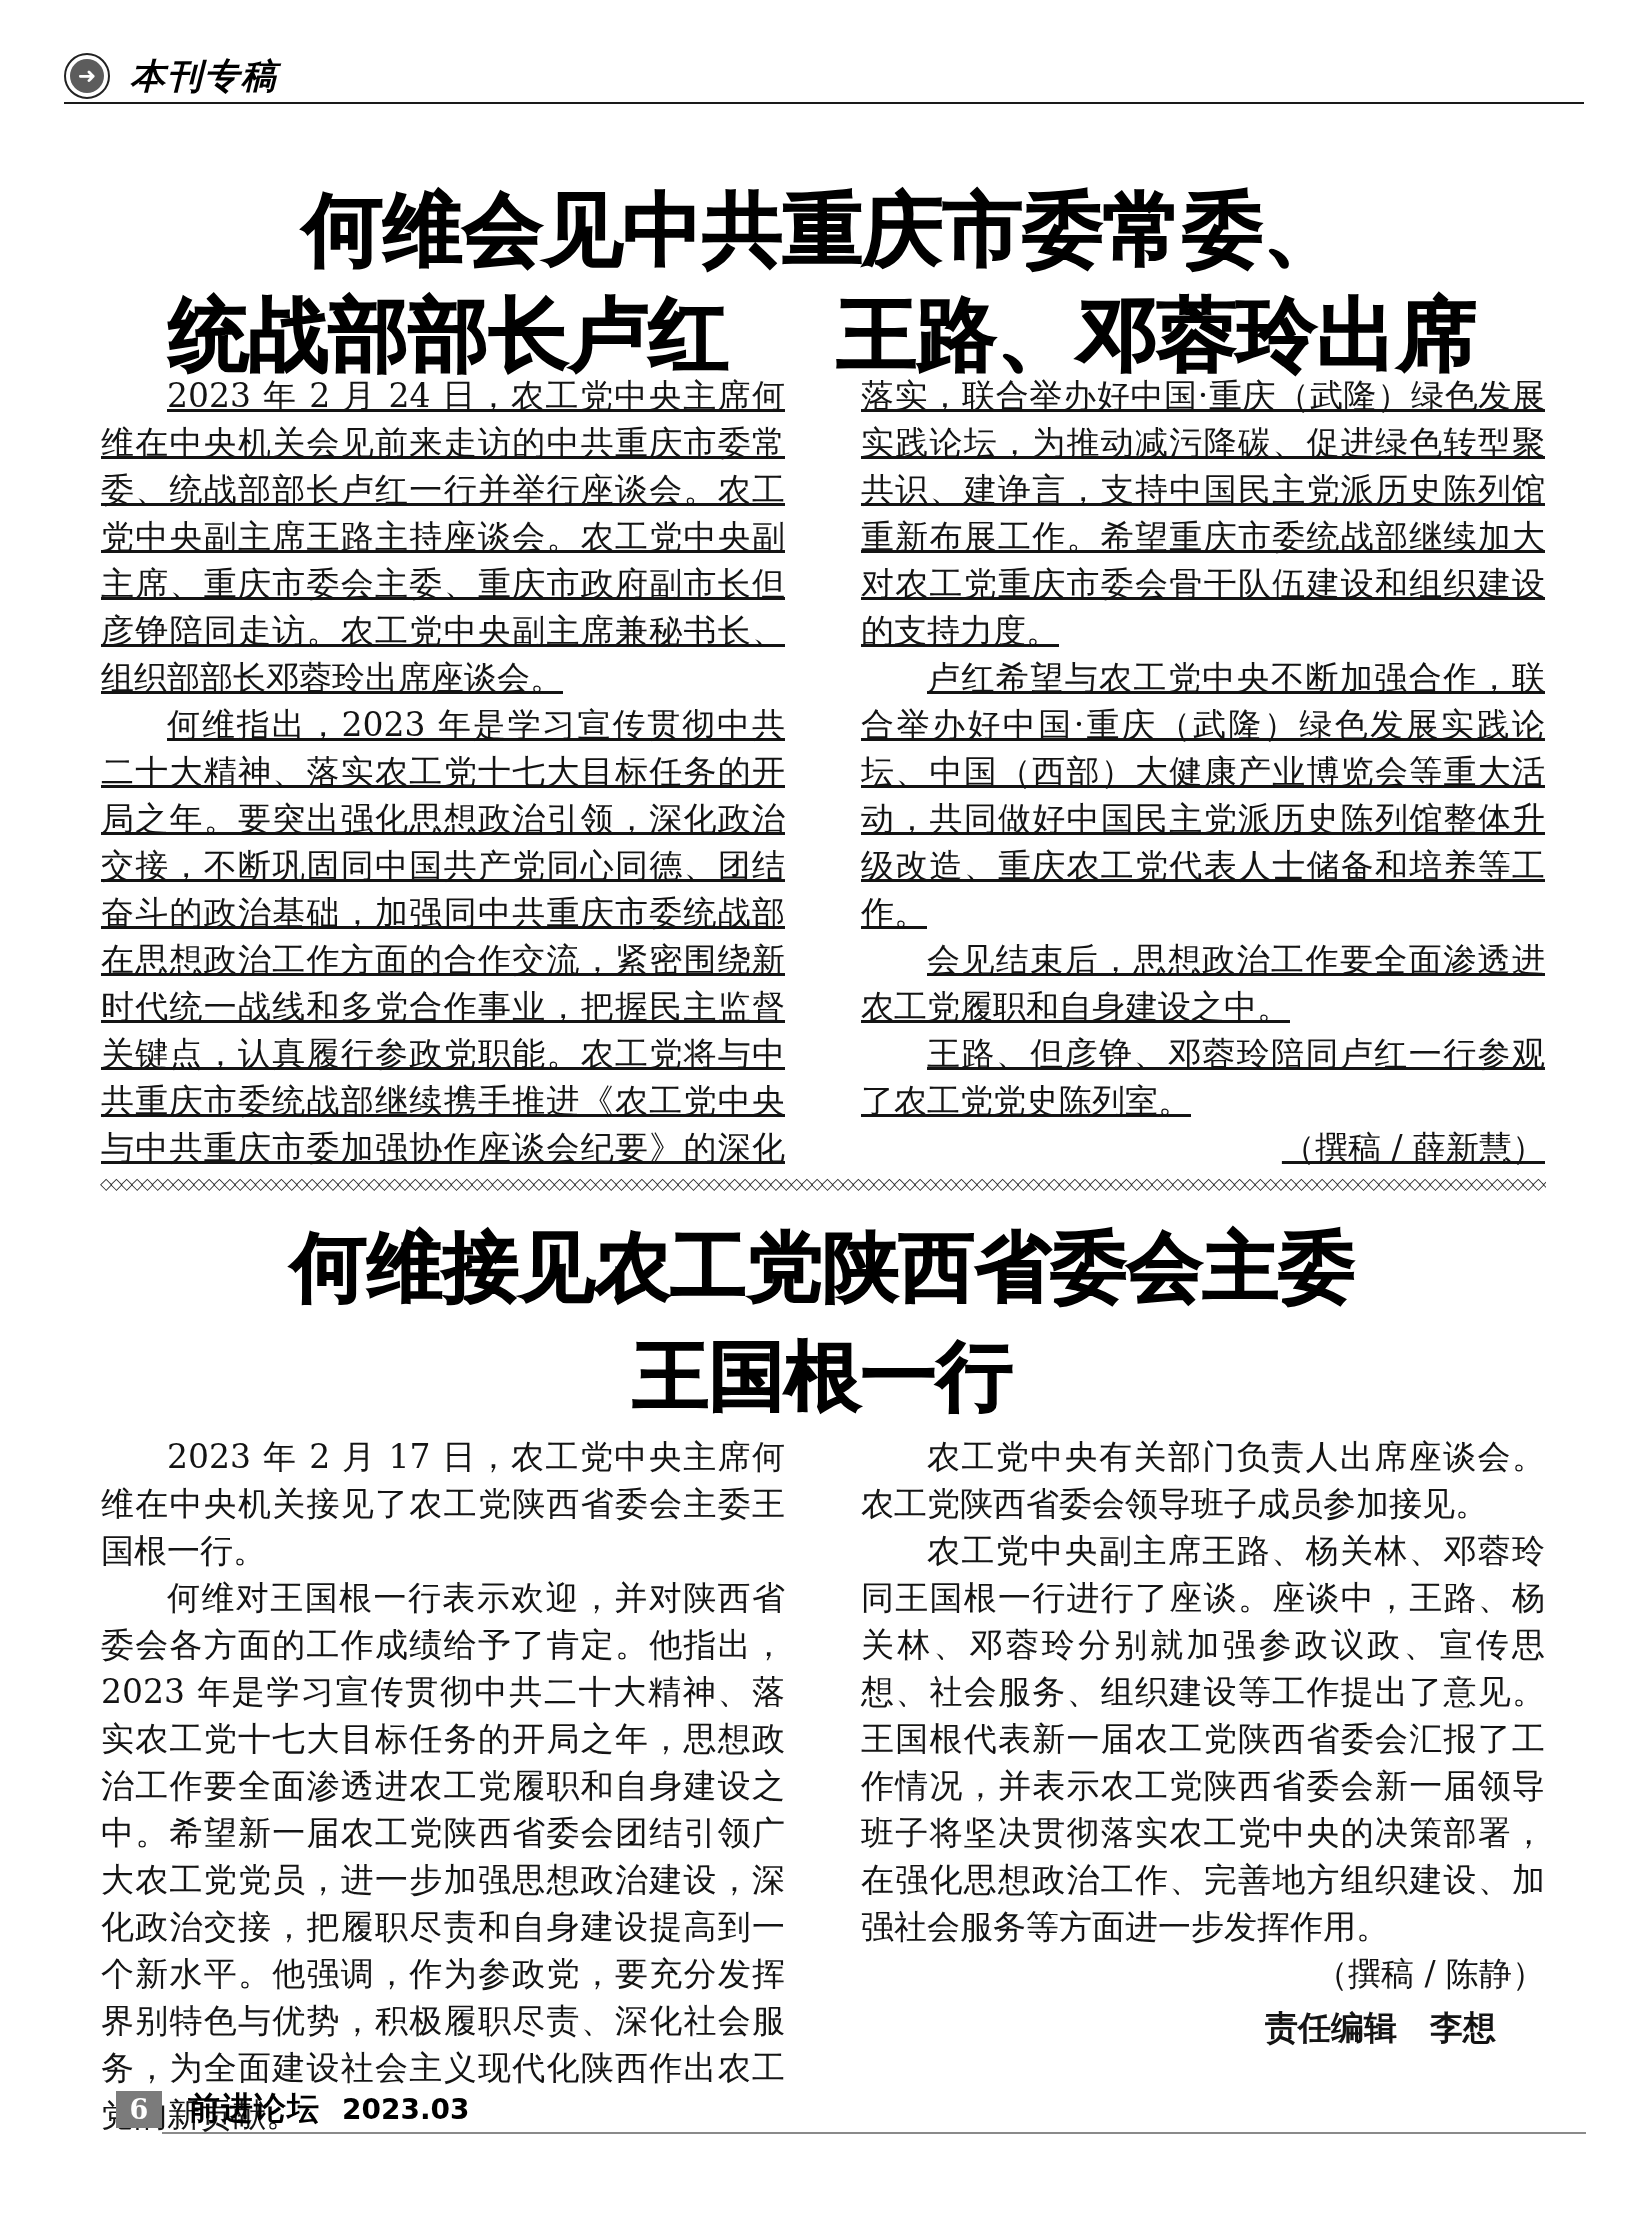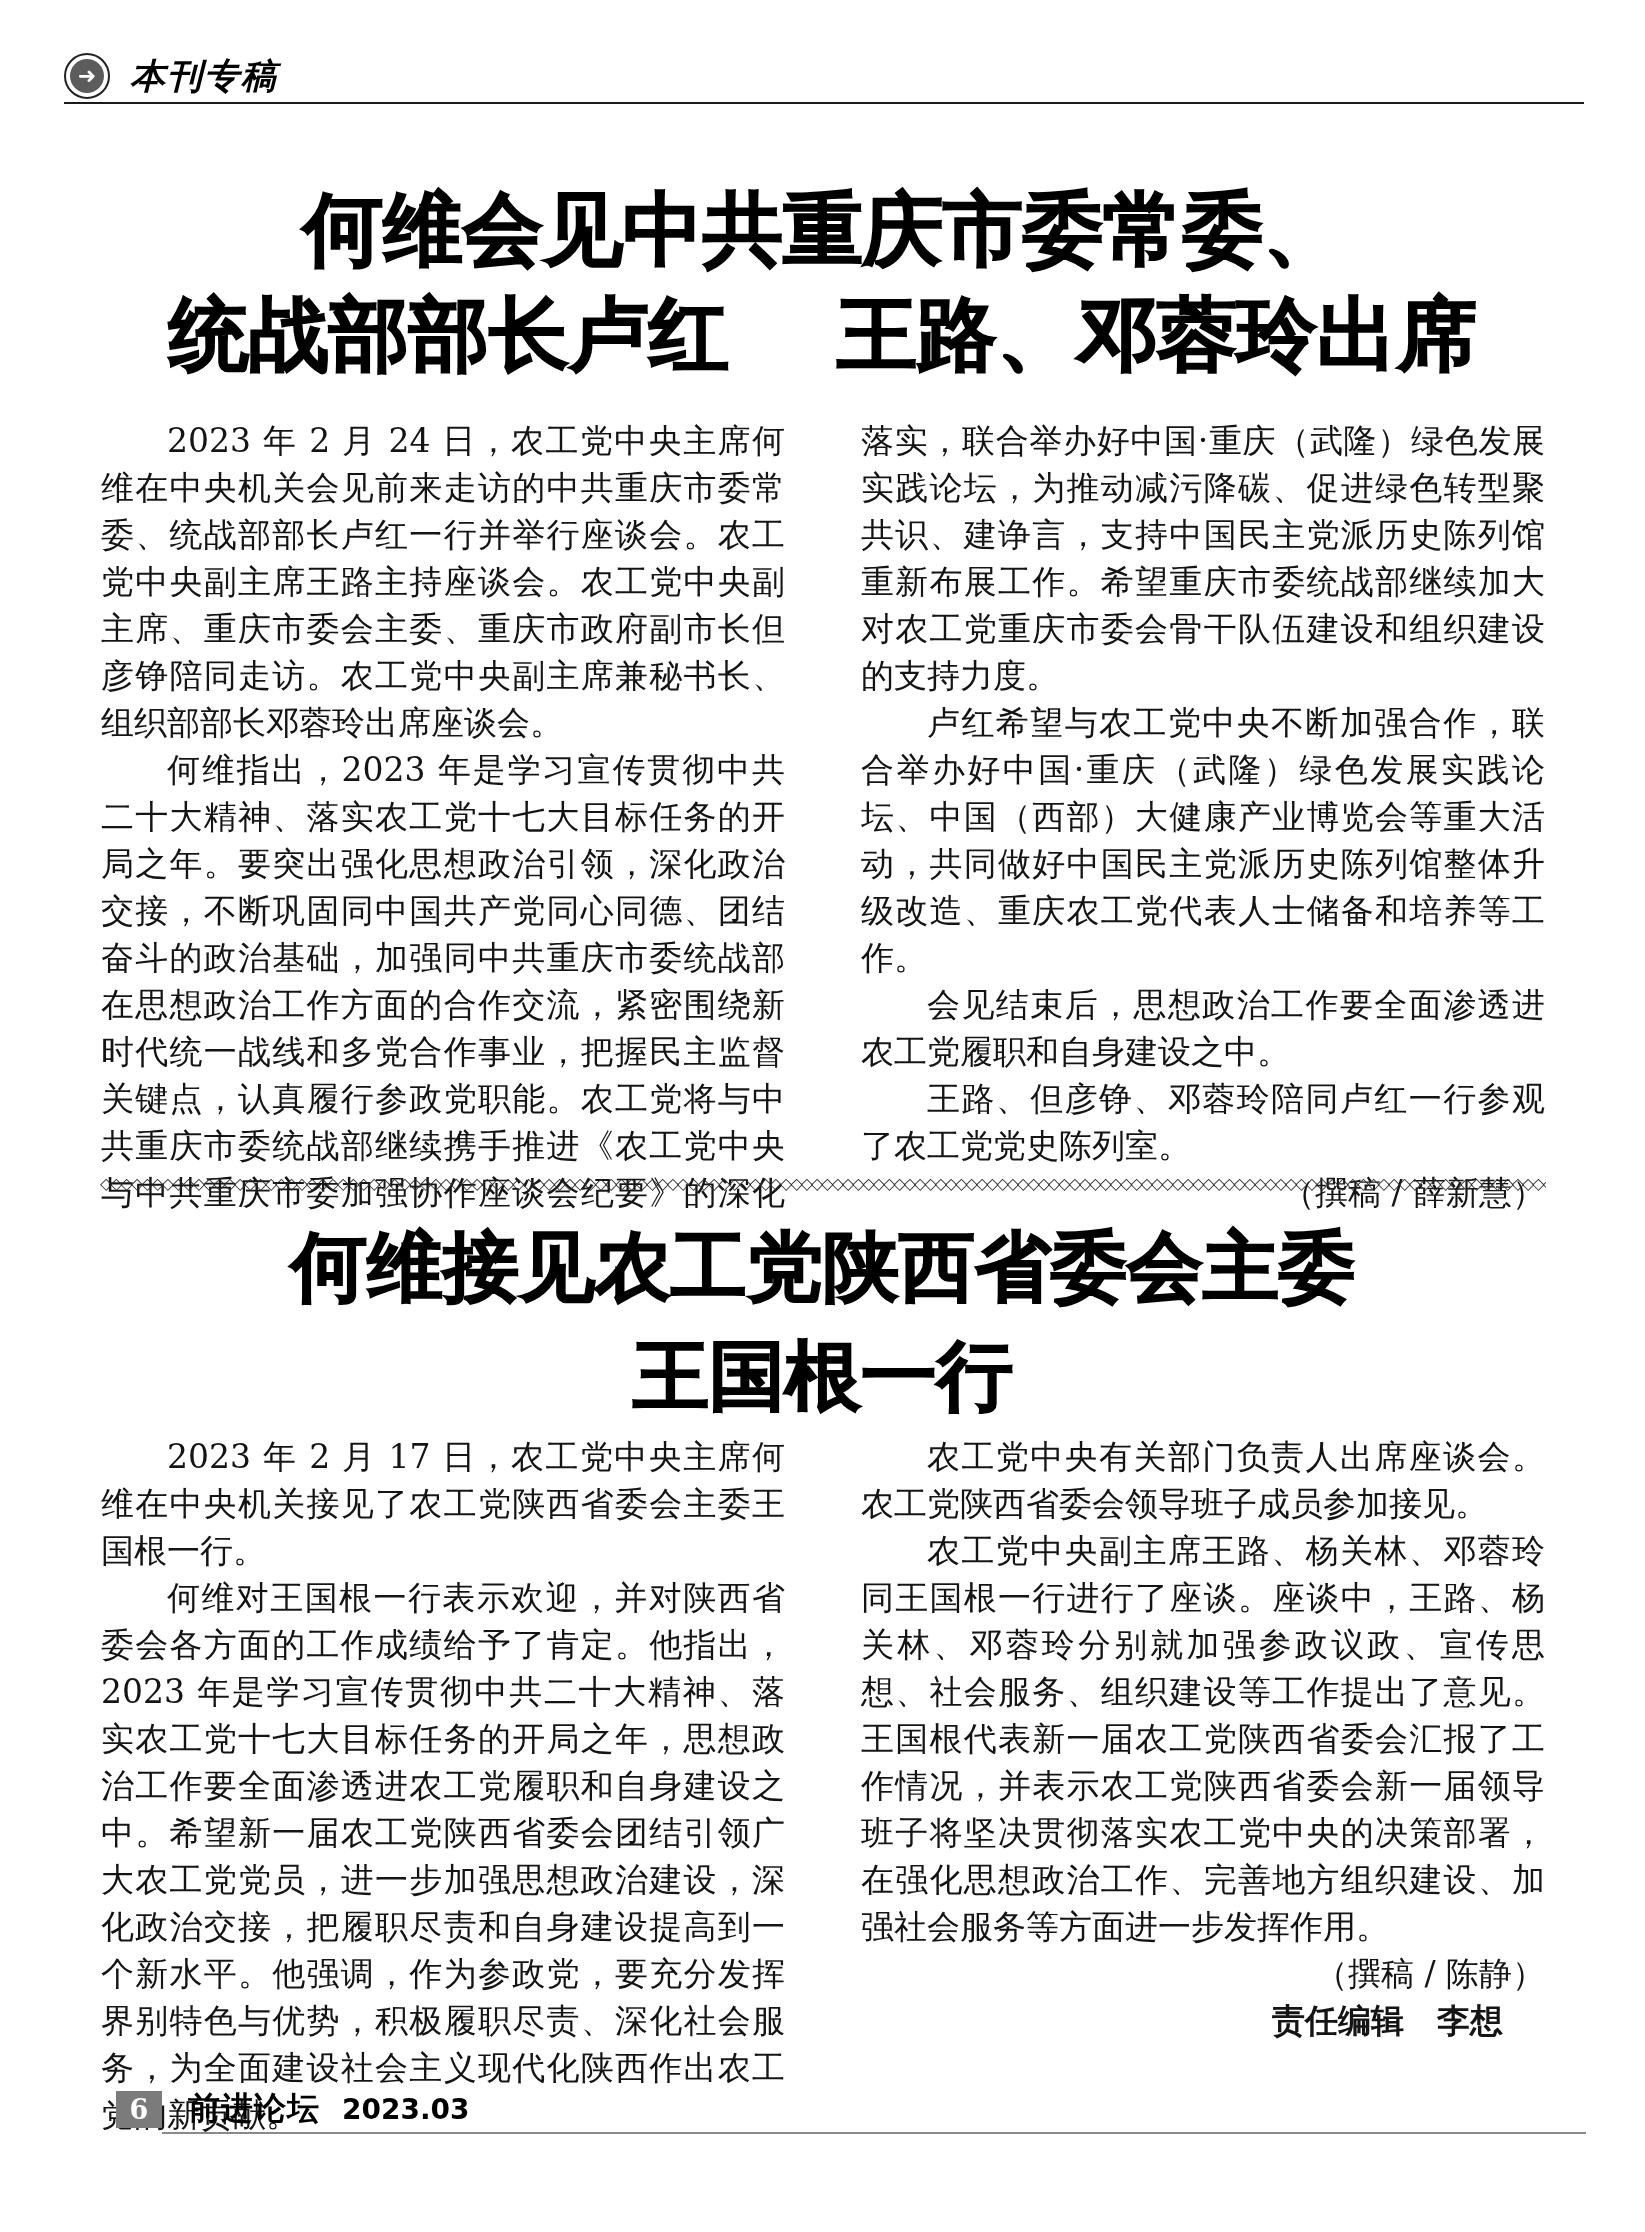--- a/index.html
+++ b/index.html
@@ -43,25 +43,25 @@
   }
   .t1{top:171px;font-size:80px;line-height:105px;}
   .t2{top:1206px;font-size:76px;line-height:109px;}
   
   .body-cols{
     position:absolute;left:101px;right:101px;
     column-count:2;column-gap:76px;
     font-size:33px;line-height:47px;
     text-align:justify;color:#141414;
   }
-  .b1{top:417px;}
+  .b1{top:372px;text-decoration:underline;}
   .b2{top:1433px;}
   .para{margin:0;text-indent:2em;}
   .byline{margin:0;text-align:right;text-indent:0;}
-  .editor{margin:0;text-indent:0;padding-right:42px;font-weight:bold;}
+  .editor{margin:7px;text-indent:0;padding-right:42px;font-weight:bold;}
   
   .divider{
     position:absolute;top:1172px;left:100px;right:100px;height:24px;
     overflow:hidden;white-space:nowrap;
     font-size:16px;line-height:24px;letter-spacing:-2px;color:#2b2b2b;
     font-family:"DejaVu Sans",sans-serif;
   }
   
   .footer{
     position:absolute;left:100px;right:100px;top:2088px;height:42px;

